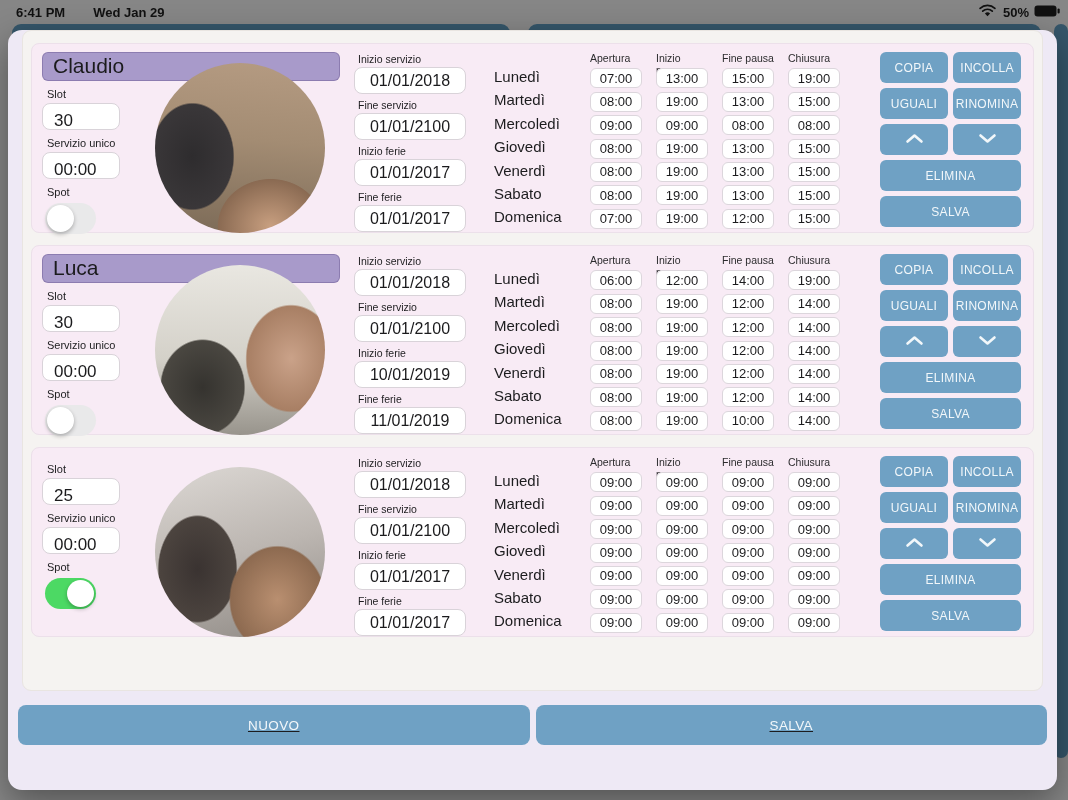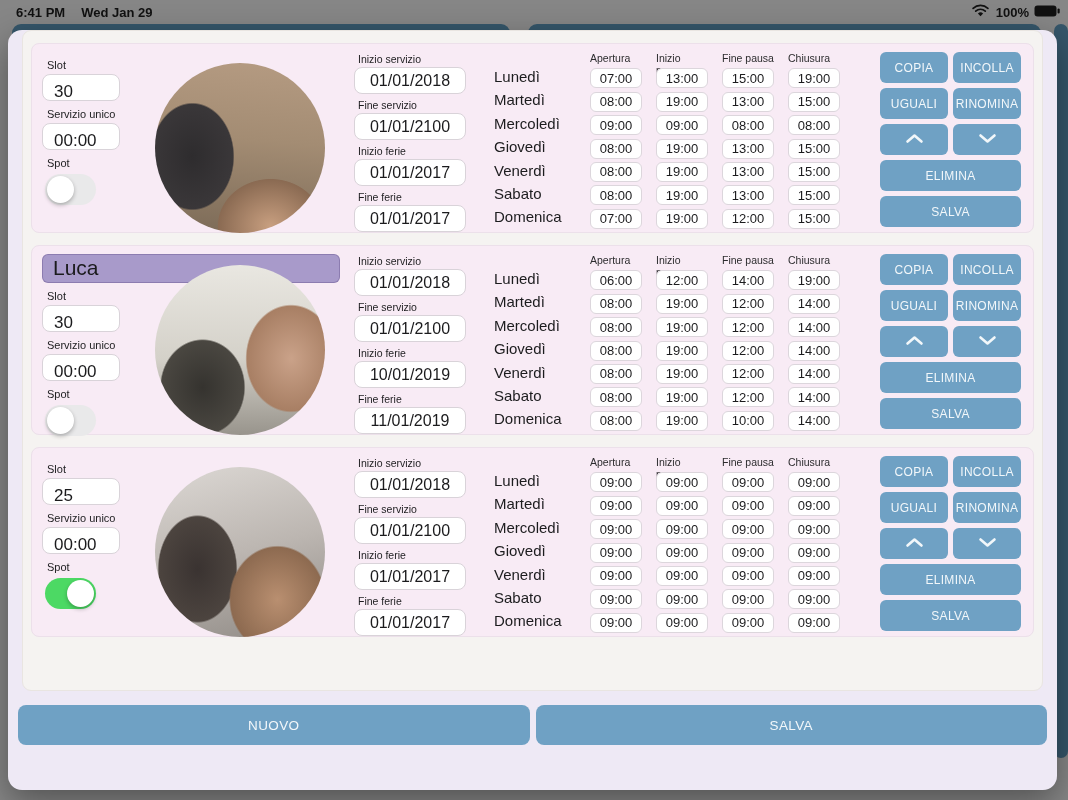--- a/index.html
+++ b/index.html
@@ -9,21 +9,21 @@
     background:#868686;
     position:relative;
     color:#1c1c1e;
   }
   
   .statusbar {
     position:absolute; top:0; left:0; right:0; height:24px;
     display:flex; align-items:center; padding:0 8px 0 16px;
     font-size:13px; font-weight:600; color:#111;
   }
-  .statusbar .time { margin-right:16px; }
+  .statusbar .time { margin-right:28px; }
   .statusbar .spacer { flex:1; }
   .statusbar .batt-pct { margin:0 5px 0 7px; }
   
   .teal { position:absolute; background:#35566a; }
   .teal.t1 { left:12px; top:24px; width:498px; height:18px; border-radius:9px; }
   .teal.t2 { left:528px; top:24px; width:513px; height:18px; border-radius:9px; }
   .teal.t3 { left:1054px; top:24px; width:14px; height:734px; border-radius:8px; }
   
   .modal {
     position:absolute; left:8px; top:30px; width:1049px; height:760px;
@@ -109,59 +109,60 @@
     width:141px; flex:none; margin-left:auto;
     display:grid; grid-template-columns:1fr 1fr; gap:5px; align-content:start;
   }
   .abtn {
     height:31px; background:#6fa1c4; border:none; border-radius:6px;
     color:#f2f7fa; font-family:inherit; font-size:12px; letter-spacing:.3px;
     display:flex; align-items:center; justify-content:center; cursor:pointer;
   }
   .abtn.wide { grid-column:1 / span 2; }
   
-  .footer { display:flex; gap:6px; padding:14px 10px 0 10px; }
+  .footer { display:flex; gap:6px; padding:14px 10px 0 10px;text-decoration:underline; }
   .fbtn {
     flex:1; height:40px; background:#6fa1c4; border:none; border-radius:8px;
     color:#f2f7fa; font-family:inherit; font-size:13.5px; letter-spacing:.4px;
     cursor:pointer;
   }
 </style>
 </head>
 <body>
 
 <div class="statusbar">
   <span class="time">6:41 PM</span>
   <span>Wed Jan 29</span>
   <span class="spacer"></span>
   <span>
     <svg width="17" height="13" viewBox="0 0 17 13">
       <path d="M8.5 12.2 L5.9 9.4 a3.9 3.9 0 0 1 5.2 0 Z" fill="#111"></path>
       <path d="M3.7 7.1 a7.2 7.2 0 0 1 9.6 0" stroke="#111" stroke-width="1.7" fill="none" stroke-linecap="round"></path>
       <path d="M1.1 4.3 a10.9 10.9 0 0 1 14.8 0" stroke="#111" stroke-width="1.7" fill="none" stroke-linecap="round"></path>
     </svg>
   </span>
-  <span class="batt-pct">100%</span>
+  <span class="batt-pct">50%</span>
   <span>
     <svg width="26" height="12" viewBox="0 0 26 12">
       <rect x="0.5" y="0.5" width="22" height="11" rx="3" fill="#111"></rect>
       <rect x="23.5" y="3.5" width="2.2" height="5" rx="1.1" fill="#111"></rect>
     </svg>
   </span>
 </div>
 
 <div class="teal t1"></div>
 <div class="teal t2"></div>
 <div class="teal t3"></div>
 
 <div class="modal">
 
   <div class="panel">
   <div class="card">
     <div class="col-left">
+      <input class="name-input" value="Claudio" style="">
       <div class="field-label">Slot</div>
       <input class="small-input" value="30" style="">
       <div class="field-label">Servizio unico</div>
       <input class="small-input" value="00:00" style="">
       <div class="field-label">Spot</div>
       <div class="toggle">
             <div class="knob"></div>
           </div>
       <div class="photo photo0"></div>
     </div>

